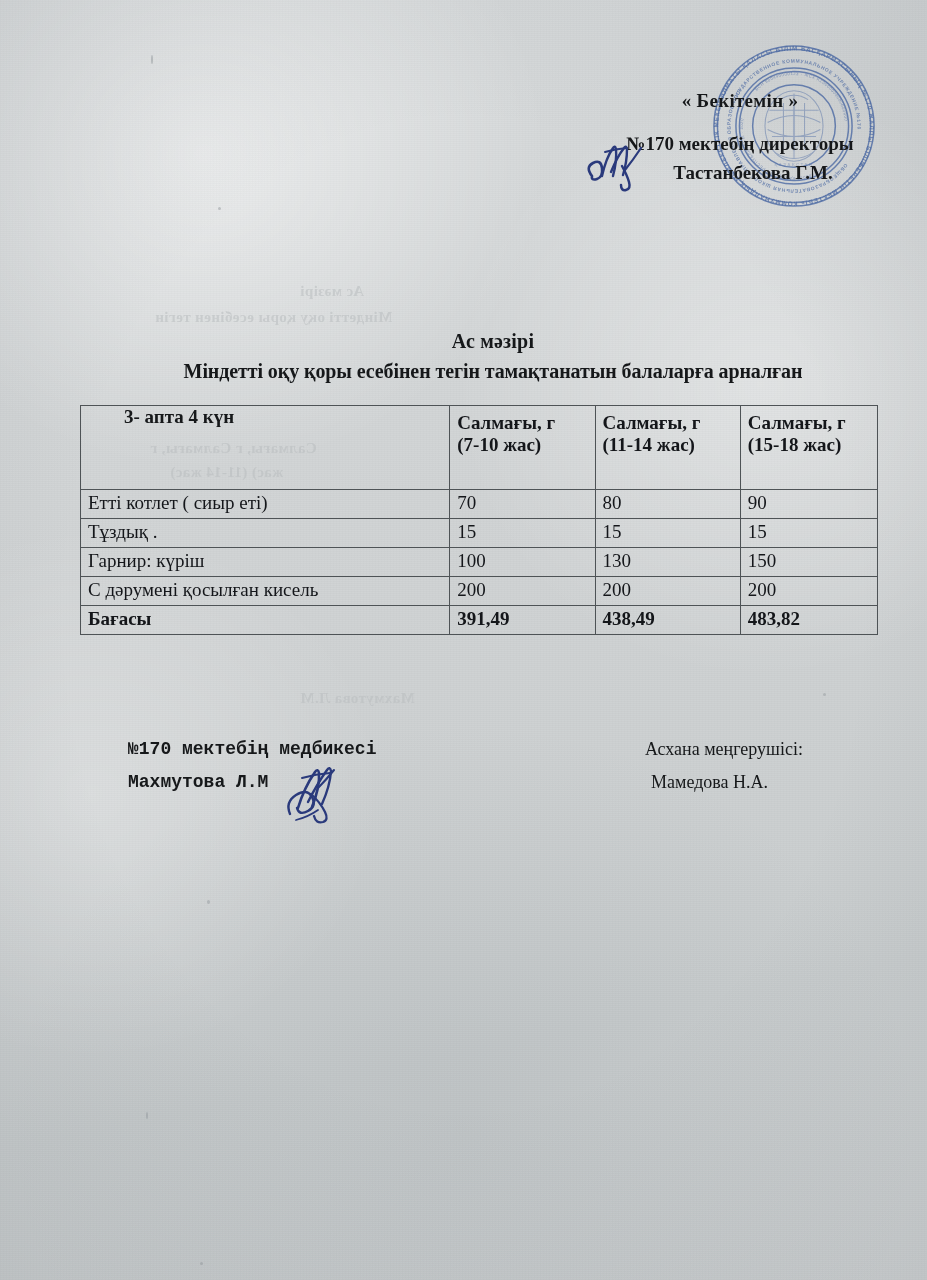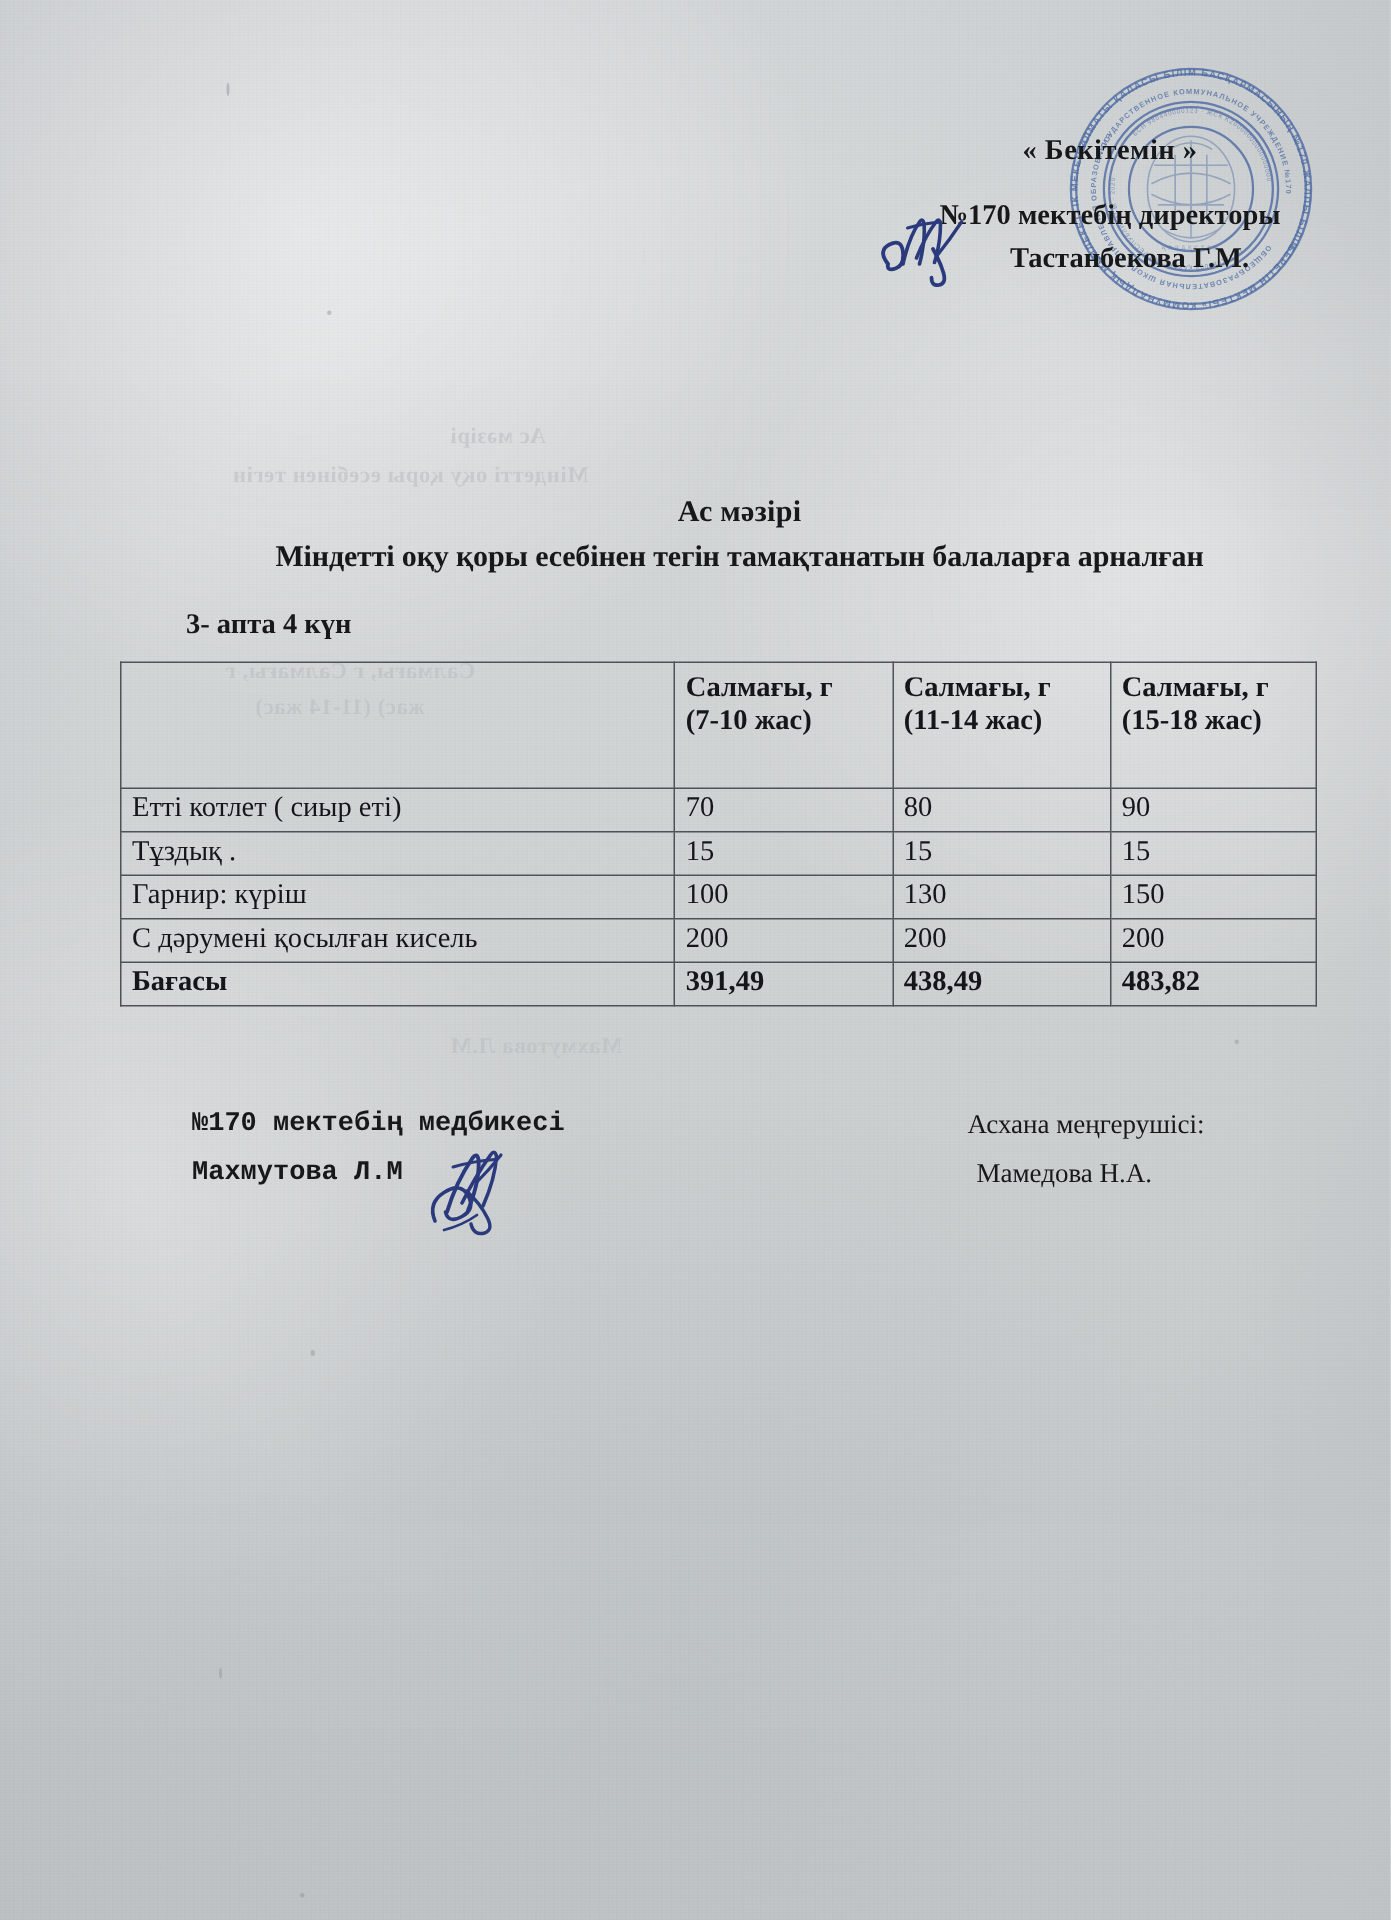--- a/index.html
+++ b/index.html
@@ -111,21 +111,21 @@
     position:absolute;
     left:124px; top:406px;
     font-size:19px;
     font-weight:700;
     z-index:5;
   }
 
   
   .menu-table {
     position:absolute;
-    left:80px; top:441px;
+    left:80px; top:405px;
     width:798px;
     border-collapse:collapse;
     background:transparent;
     z-index:5;
   }
   .menu-table td, .menu-table th {
     border:1px solid #4e5356;
     padding:2px 7px;
     font-size:19px;
     font-weight:400;

